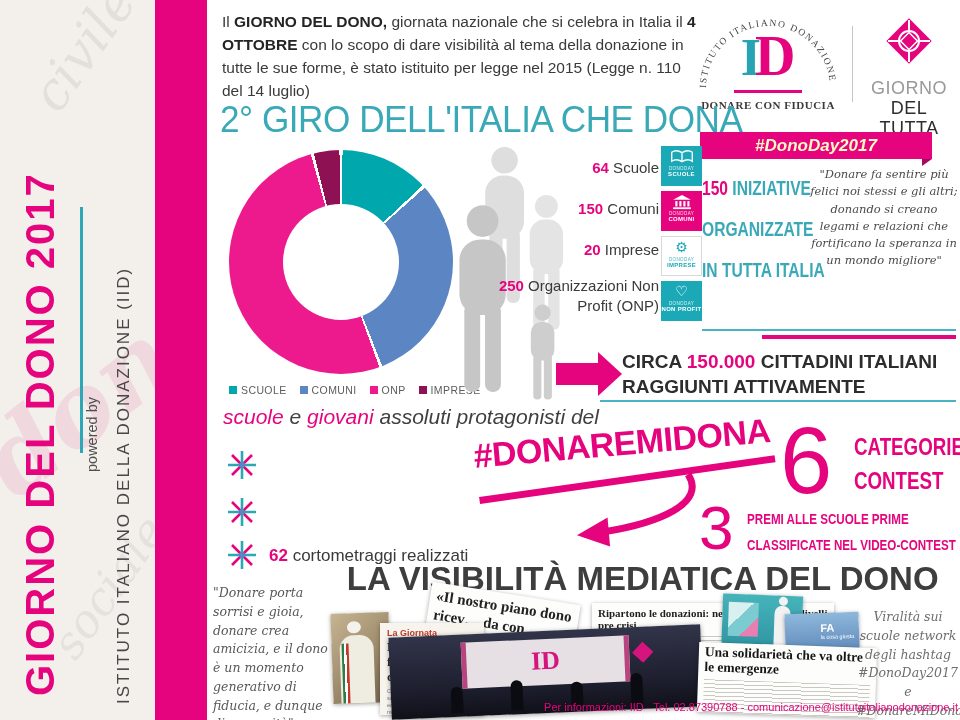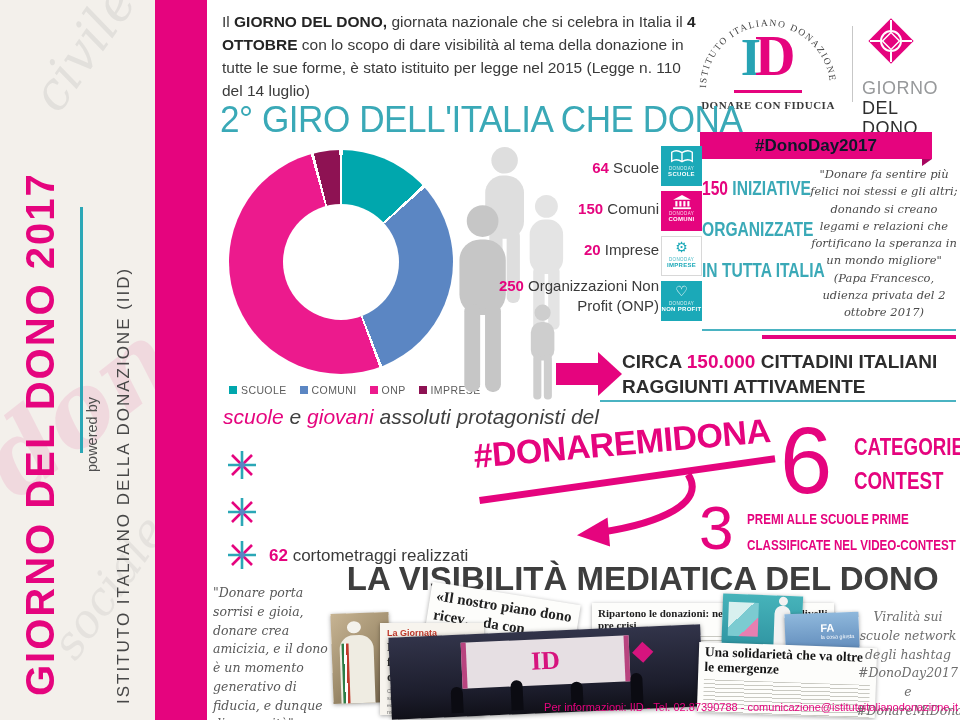--- a/index.html
+++ b/index.html
@@ -28,26 +28,26 @@
 
   
   .iid{left:692px;top:2px;width:152px;height:130px;text-align:center;}
   .iid svg.arcsvg{position:absolute;left:0;top:0;}
   .iid-letters{position:absolute;left:0;right:0;top:26px;font-family:"Liberation Serif",serif;font-weight:bold;line-height:1;}
   .iid-letters .li{font-size:52px;color:#27a3b4;}
   .iid-letters .ld{font-size:56px;color:#e5047e;margin-left:-6px;}
   .iid-rule{position:absolute;left:42px;top:88px;width:68px;height:3px;background:#e5047e;}
   .iid-tag{position:absolute;left:0;right:0;top:97px;font-family:"Liberation Serif",serif;font-weight:bold;font-size:11px;color:#3a3a3a;letter-spacing:.5px;}
   .logo-div{left:852px;top:26px;width:1px;height:76px;background:#c7c7c7;}
-  .gdd{left:862px;top:12px;width:94px;}
+  .gdd{left:862px;top:12px;width:94px;text-align:center;}
   .gdd-words{margin-top:4px;font-size:18px;line-height:20px;letter-spacing:.5px;}
   .gdd-top{color:#97999b;}
   .gdd-bot{color:#2e2e2e;}
-  .ribbon{left:700px;top:132px;width:232px;height:27px;background:#e5047e;color:#0f172a;
-          font-weight:bold;font-size:17px;text-align:center;line-height:27px;}
+  .ribbon{left:700px;top:132px;width:232px;height:27px;background:#e5047e;color:#fef9c3;
+          font-style:italic;font-weight:bold;font-size:17px;text-align:center;line-height:27px;}
   .ribbon-fold{left:922px;top:159px;width:0;height:0;border-top:7px solid #a70760;border-right:10px solid transparent;}
 
   
   .donut{left:229px;top:150px;width:224px;height:224px;border-radius:50%;}
   .donut .hole{position:absolute;left:54px;top:54px;width:116px;height:116px;border-radius:50%;background:#fff;}
   .legend{left:229px;top:384px;width:236px;display:flex;gap:13px;align-items:center;}
   .legend .leg{display:flex;align-items:center;gap:4px;font-size:10.5px;color:#5c5c5c;letter-spacing:.4px;}
   .legend .sq{width:8px;height:8px;display:inline-block;}
 
   
@@ -197,21 +197,21 @@
   <div class="abs logo-div"></div>
   <div class="abs gdd">
     <svg width="58" height="58" viewBox="0 0 58 58">
       <rect x="13" y="13" width="32" height="32" fill="#e5047e" transform="rotate(45 29 29)"></rect>
       <circle cx="29" cy="29" r="10" fill="none" stroke="#fff" stroke-width="2"></circle>
       <rect x="23" y="23" width="12" height="12" fill="#e5047e" transform="rotate(45 29 29)" stroke="#fff" stroke-width="1.5"></rect>
       <path d="M29 8 L29 18 M29 40 L29 50 M8 29 L18 29 M40 29 L50 29" stroke="#fff" stroke-width="2"></path>
     </svg>
     <div class="gdd-words">
       <div class="gdd-top">GIORNO</div>
-      <div class="gdd-bot">DEL DONO</div>
+      <div class="gdd-bot">DEL TUTTA</div>
     </div>
   </div>
   <div class="abs ribbon">#DonoDay2017</div>
   <div class="abs ribbon-fold"></div>
 
   <div class="abs tour-title">2° GIRO DELL'ITALIA CHE DONA</div>
 
   <div class="abs donut" style="background: conic-gradient(rgb(255, 255, 255) 0deg, rgb(255, 255, 255) 0.8deg, rgb(0, 167, 173) 0.8deg, rgb(0, 167, 173) 46.8033deg, rgb(255, 255, 255) 46.8033deg, rgb(255, 255, 255) 47.6033deg, rgb(255, 255, 255) 47.6033deg, rgb(255, 255, 255) 48.4033deg, rgb(91, 134, 195) 48.4033deg, rgb(91, 134, 195) 158.374deg, rgb(255, 255, 255) 158.374deg, rgb(255, 255, 255) 159.174deg, rgb(255, 255, 255) 159.174deg, rgb(255, 255, 255) 159.974deg, rgb(236, 26, 141) 159.974deg, rgb(236, 26, 141) 344.324deg, rgb(255, 255, 255) 344.324deg, rgb(255, 255, 255) 345.124deg, rgb(255, 255, 255) 345.124deg, rgb(255, 255, 255) 345.924deg, rgb(142, 18, 83) 345.924deg, rgb(142, 18, 83) 359.2deg, rgb(255, 255, 255) 359.2deg, rgb(255, 255, 255) 360deg);">
       <div class="hole"></div>
     </div>
@@ -293,21 +293,20 @@
   </div>
 
   <div class="abs initiatives">
     <div><span class="n">150</span><span> INIZIATIVE</span></div>
     <div>ORGANIZZATE</div>
     <div>IN TUTTA ITALIA</div>
   </div>
 
   <div class="abs quote q-papa">
     <span>"Donare fa sentire più felici noi stessi e gli altri; donando si creano legami e relazioni che fortificano la speranza in un mondo migliore"</span><br>
-    <span>(Papa Francesco, udienza privata del 2 ottobre 2017)</span>
   </div>
 
   <div class="abs rule-teal1"></div>
   <div class="abs rule-pink"></div>
   <div class="abs bigarrow">
       <div class="shaft"></div>
       <div class="head"></div>
     </div>
   <div class="abs reach"><span>CIRCA </span><span class="n">150.000</span><span> CITTADINI ITALIANI RAGGIUNTI ATTIVAMENTE</span></div>
   <div class="abs rule-teal2"></div>

